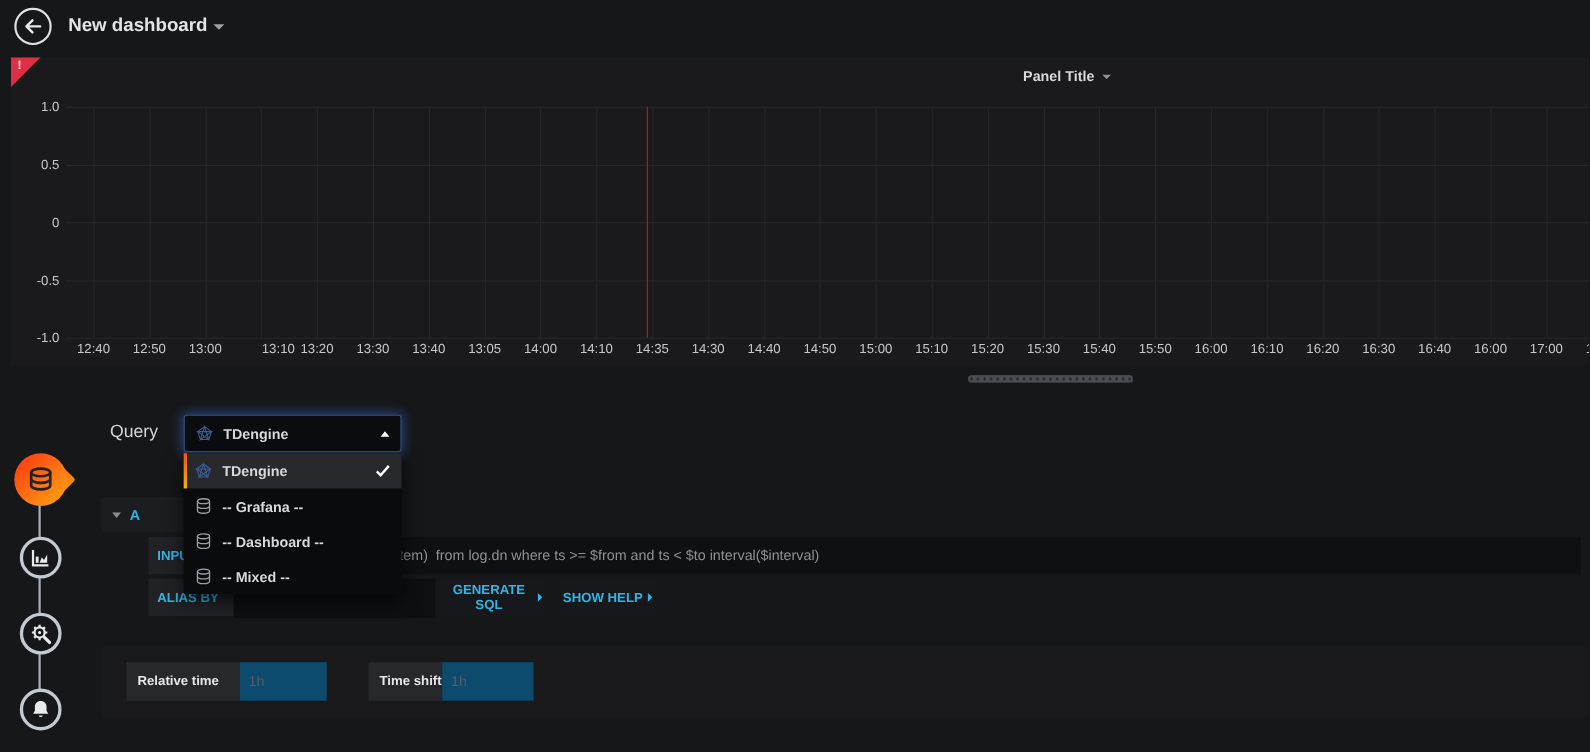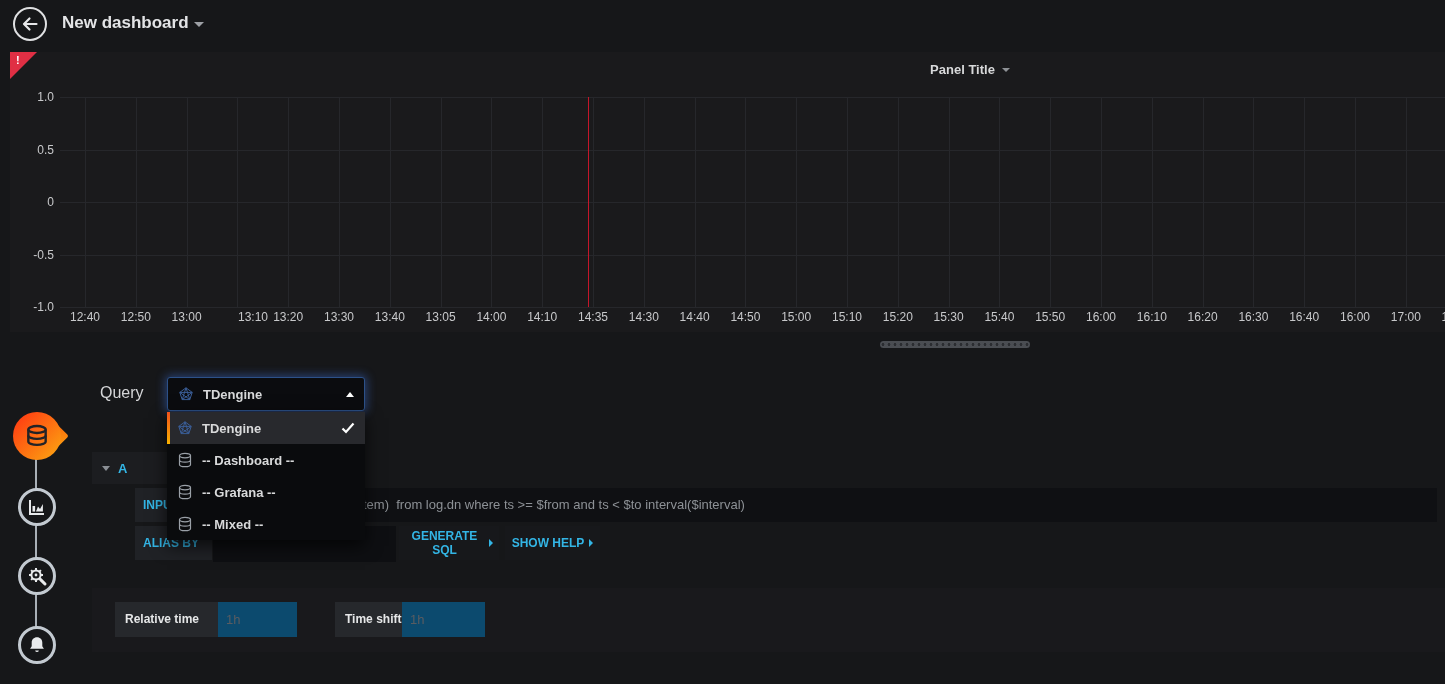--- a/index.html
+++ b/index.html
@@ -311,31 +311,31 @@
         </span>
       </div>
       <div class="menu-item">
         <span>
           <svg width="16" height="16" viewBox="0 0 16 16" fill="none" stroke="#9aa0a7" stroke-width="1.2">
             <ellipse cx="8" cy="3.6" rx="5.5" ry="2.2"></ellipse>
             <path d="M2.5 3.6 v8.8 c0 1.2 2.5 2.2 5.5 2.2 s5.5 -1 5.5 -2.2 v-8.8"></path>
             <path d="M2.5 8 c0 1.2 2.5 2.2 5.5 2.2 s5.5 -1 5.5 -2.2"></path>
           </svg>
         </span>
-        <span>-- Dashboard --</span>
+        <span>-- Grafana --</span>
       </div>
       <div class="menu-item">
         <span>
           <svg width="16" height="16" viewBox="0 0 16 16" fill="none" stroke="#9aa0a7" stroke-width="1.2">
             <ellipse cx="8" cy="3.6" rx="5.5" ry="2.2"></ellipse>
             <path d="M2.5 3.6 v8.8 c0 1.2 2.5 2.2 5.5 2.2 s5.5 -1 5.5 -2.2 v-8.8"></path>
             <path d="M2.5 8 c0 1.2 2.5 2.2 5.5 2.2 s5.5 -1 5.5 -2.2"></path>
           </svg>
         </span>
-        <span>-- Grafana --</span>
+        <span>-- Dashboard --</span>
       </div>
       <div class="menu-item">
         <span>
           <svg width="16" height="16" viewBox="0 0 16 16" fill="none" stroke="#9aa0a7" stroke-width="1.2">
             <ellipse cx="8" cy="3.6" rx="5.5" ry="2.2"></ellipse>
             <path d="M2.5 3.6 v8.8 c0 1.2 2.5 2.2 5.5 2.2 s5.5 -1 5.5 -2.2 v-8.8"></path>
             <path d="M2.5 8 c0 1.2 2.5 2.2 5.5 2.2 s5.5 -1 5.5 -2.2"></path>
           </svg>
         </span>
         <span>-- Mixed --</span>

